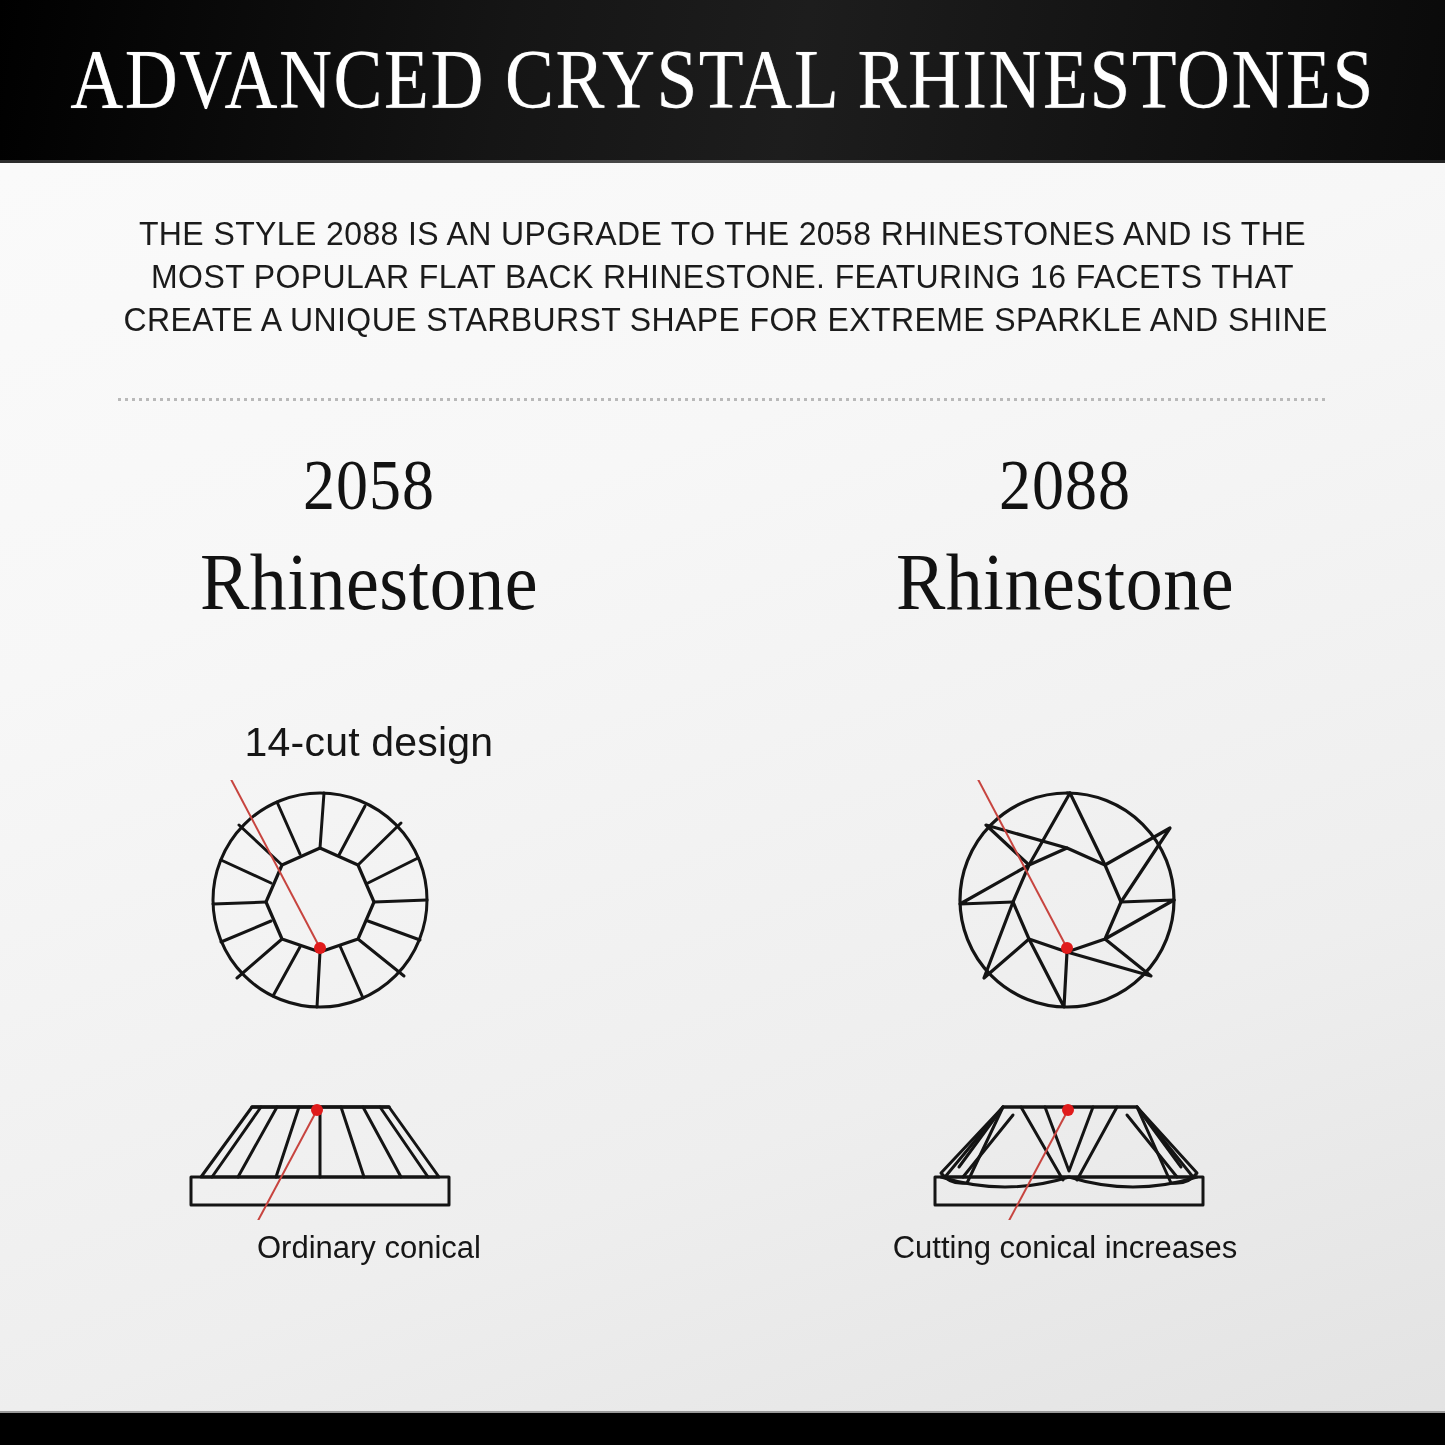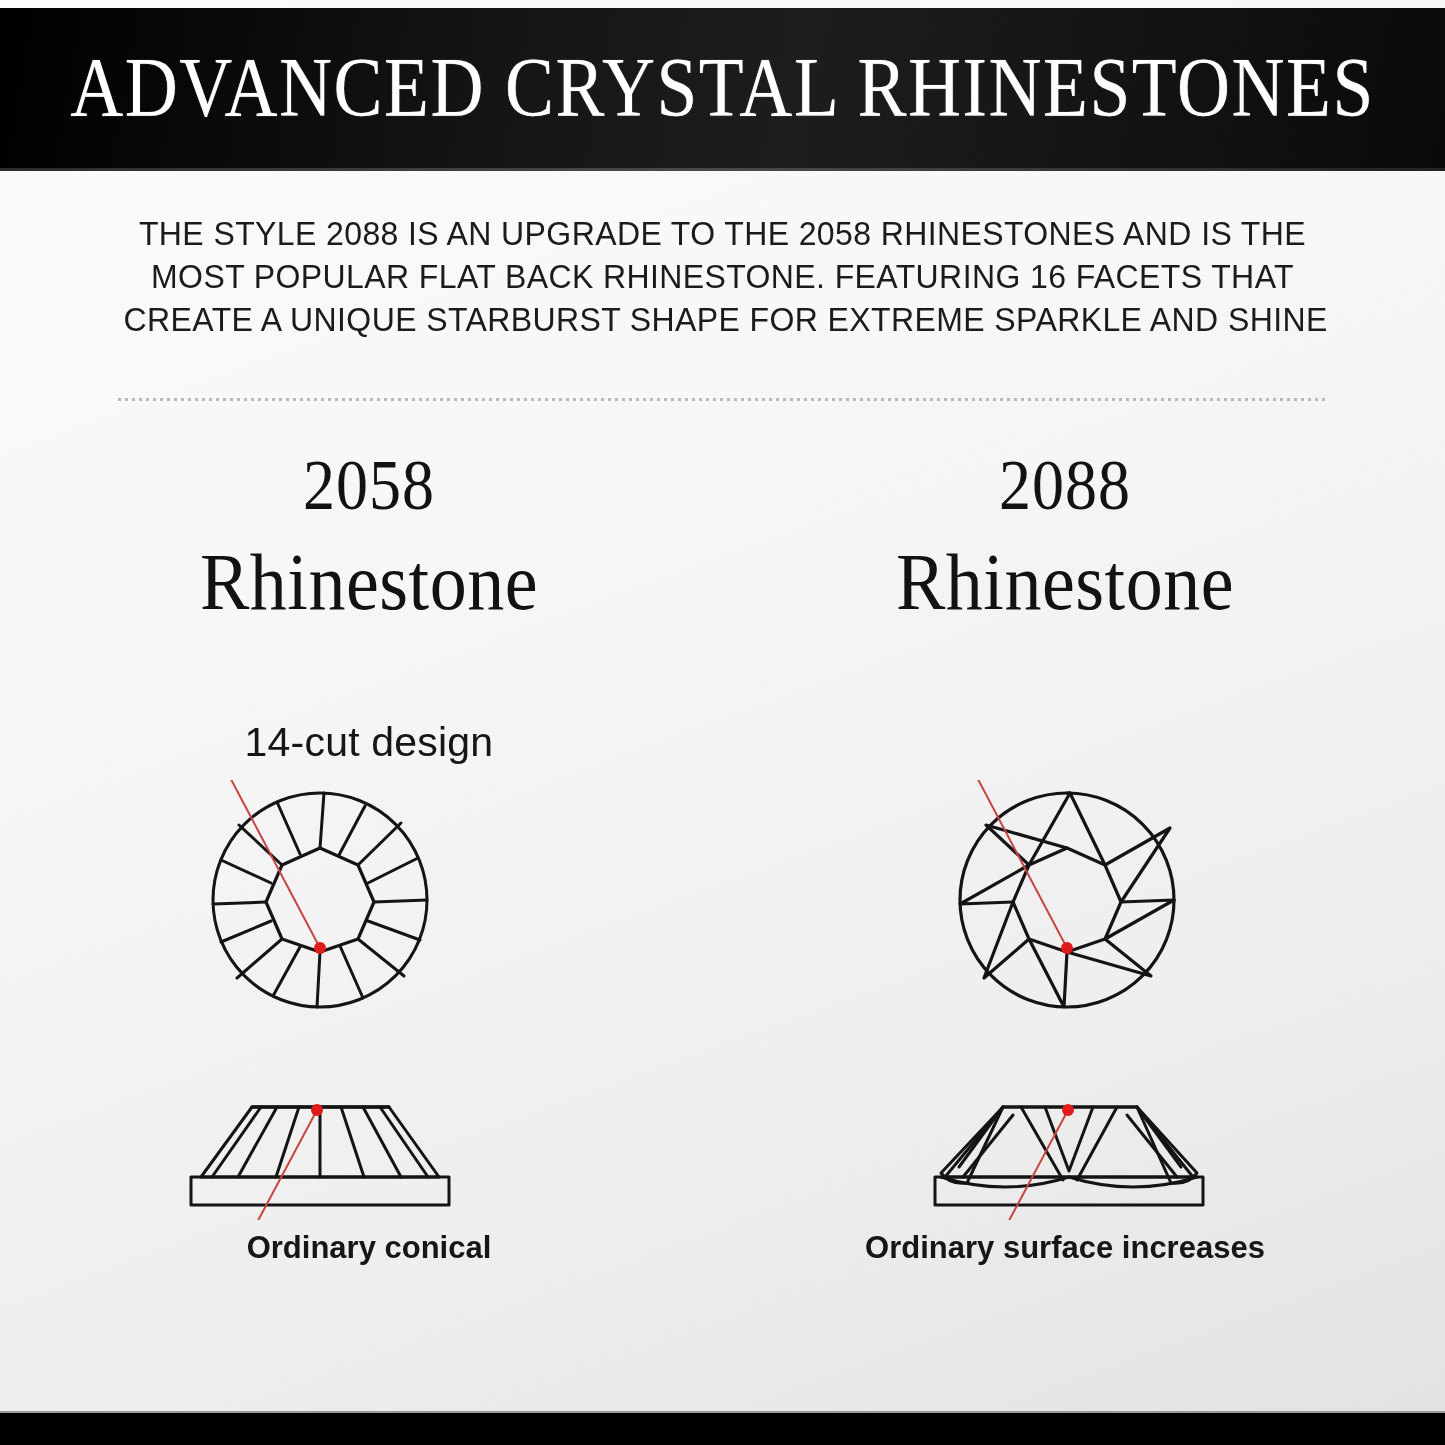--- a/index.html
+++ b/index.html
@@ -12,21 +12,21 @@
     width: 1445px;
     height: 1445px;
     overflow: hidden;
     background: linear-gradient(160deg, #fbfbfb 0%, #f7f7f7 35%, #eeeeee 72%, #e2e2e2 100%);
     font-family: "Liberation Sans", sans-serif;
   }
 
   
   .header-band {
     position: absolute;
-    left: 0; top: 8px;
+    left: 0; top: 0;
     width: 1445px;
     height: 163px;
     background: linear-gradient(100deg, #000000 0%, #151515 35%, #1d1d1d 55%, #0a0a0a 100%);
     display: flex;
     align-items: center;
     justify-content: center;
     overflow: hidden;
   }
   .header-title {
     color: #ffffff;
@@ -145,21 +145,20 @@
   }
 
   .bottom-caption {
     position: absolute;
     top: 774px;
     width: 640px;
     text-align: center;
     font-size: 31px;
     line-height: 38px;
     color: #161616;
-    font-weight: bold;
   }
   .bottom-caption span { display: block; }
 </style>
 </head>
 <body>
 
 <div id="page">
 
   <div class="header-band">
     <div class="header-title">ADVANCED CRYSTAL RHINESTONES</div>
@@ -305,20 +304,20 @@
           <path d="M 268,30 L 218,92"></path>
           <path d="M 392,22 L 436,82"></path>
           <path d="M 382,30 L 432,92"></path>
         </g>
         <line x1="323" y1="25" x2="251" y2="160" stroke="#c7443f" stroke-width="2"></line>
         <circle cx="323" cy="25" r="6" fill="#e01b1b"></circle>
       </svg>
     </div>
 
     <div class="bottom-caption">
-      <span>Ordinary surface increases</span>
+      <span>Cutting conical increases</span>
     </div>
   </div>
 
   <div class="footer-sheen"></div>
   <div class="footer-band"></div>
 
 </div>
 
 </body></html>

